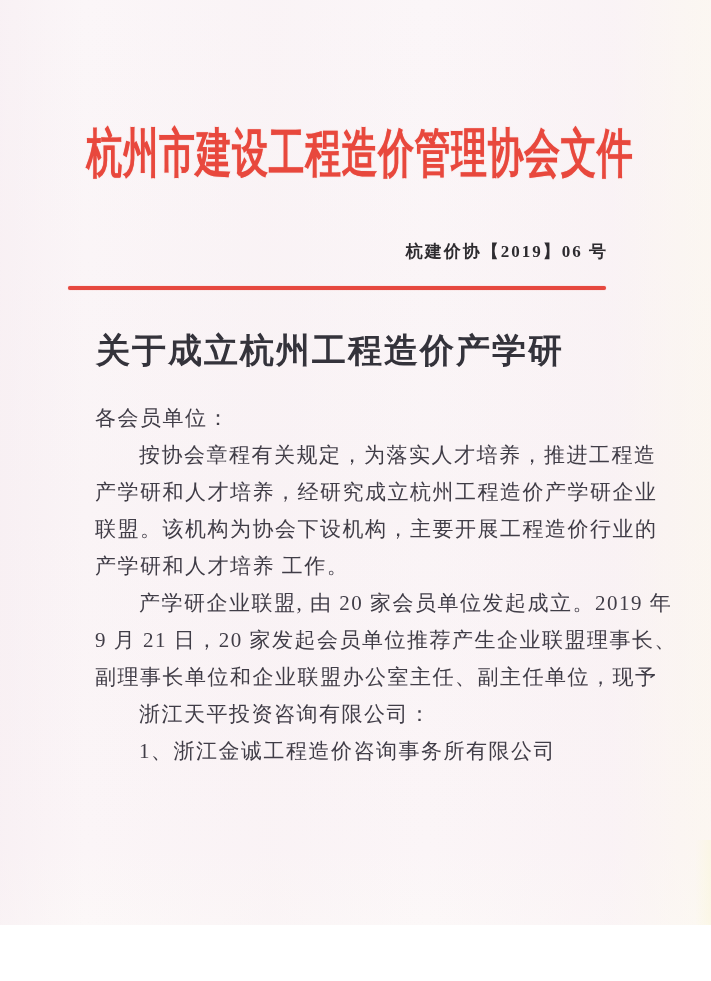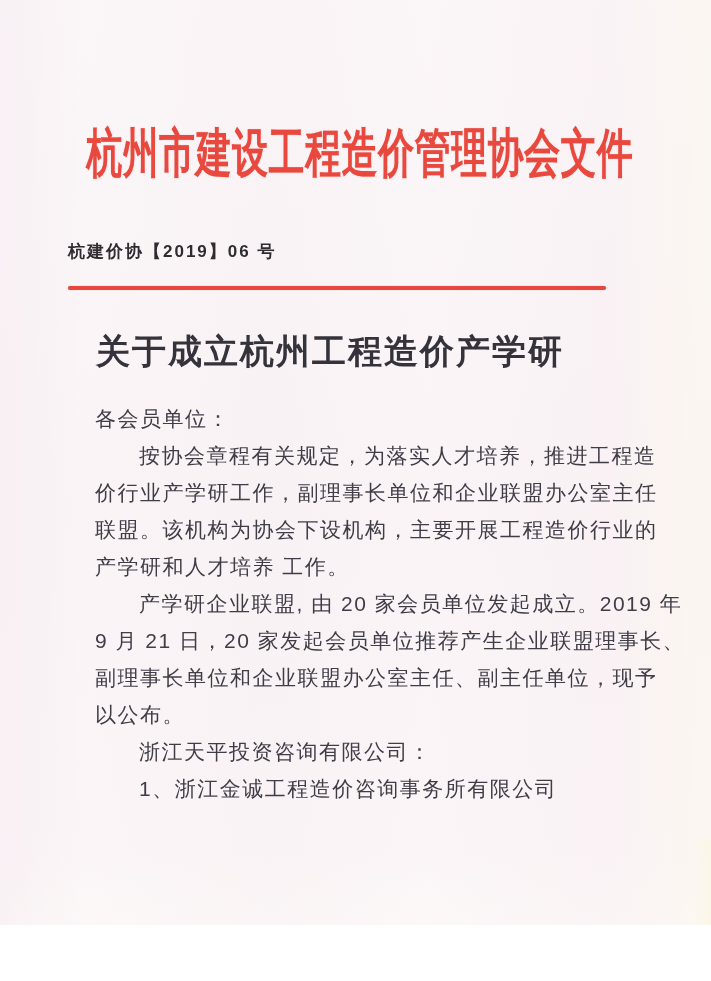--- a/index.html
+++ b/index.html
@@ -6,21 +6,21 @@
     margin: 0;
     padding: 0;
     background: #ffffff;
   }
   .page {
     position: relative;
     width: 711px;
     height: 925px;
     overflow: hidden;
     background: linear-gradient(180deg, #fbf6f8 0%, #faf4f6 55%, #fbf5f7 92%, #fcf8f8 100%);
-    font-family: Liberation Sans, sans-serif;
+    font-family: Liberation Serif, serif;
   }
   
   .scan-tint {
     position: absolute;
     inset: 0;
     background:
       linear-gradient(90deg, rgba(244,232,238,0.35) 0%, rgba(255,255,255,0) 12%, rgba(246,236,240,0.25) 38%, rgba(255,255,255,0) 60%, rgba(247,236,240,0.3) 86%, rgba(252,248,230,0.35) 99%);
     pointer-events: none;
   }
   .masthead {
@@ -40,21 +40,21 @@
     transform: scaleX(0.76) scaleY(1.12);
     transform-origin: center top;
     filter: blur(0.3px);
     text-shadow: 0 0 1px rgba(232, 72, 61, 0.55);
   }
   .doc-number {
     position: absolute;
     top: 240px;
     left: 68px;
     width: 540px;
-    text-align: left;
+    text-align: right;
     font-size: 17px;
     font-weight: 600;
     color: #2e2c30;
     letter-spacing: 2px;
     filter: blur(0.25px);
   }
   .red-rule {
     position: absolute;
     top: 286px;
     left: 68px;
@@ -136,27 +136,26 @@
 
   <div class="red-rule"></div>
 
   <div class="notice-title">
     <div>关于成立杭州工程造价产学研</div>
   </div>
 
   <div class="body-text">
       <div class="line">各会员单位：</div>
       <div class="line indent">按协会章程有关规定，为落实人才培养，推进工程造</div>
-      <div class="line">价行业产学研工作，副理事长单位和企业联盟办公室主任</div>
+      <div class="line">产学研和人才培养，经研究成立杭州工程造价产学研企业</div>
       <div class="line">联盟。该机构为协会下设机构，主要开展工程造价行业的</div>
       <div class="line">产学研和人才培养 工作。</div>
       <div class="line indent">产学研企业联盟, 由 20 家会员单位发起成立。2019 年</div>
       <div class="line">9 月 21 日，20 家发起会员单位推荐产生企业联盟理事长、</div>
       <div class="line">副理事长单位和企业联盟办公室主任、副主任单位，现予</div>
-      <div class="line">以公布。</div>
       <div class="line indent">浙江天平投资咨询有限公司：</div>
       <div class="line indent">1、浙江金诚工程造价咨询事务所有限公司</div>
     </div>
 
   <div class="right-edge-strip"></div>
   <div class="edge-line"></div>
   <div class="below-edge"></div>
 </div>
 
 </body></html>

